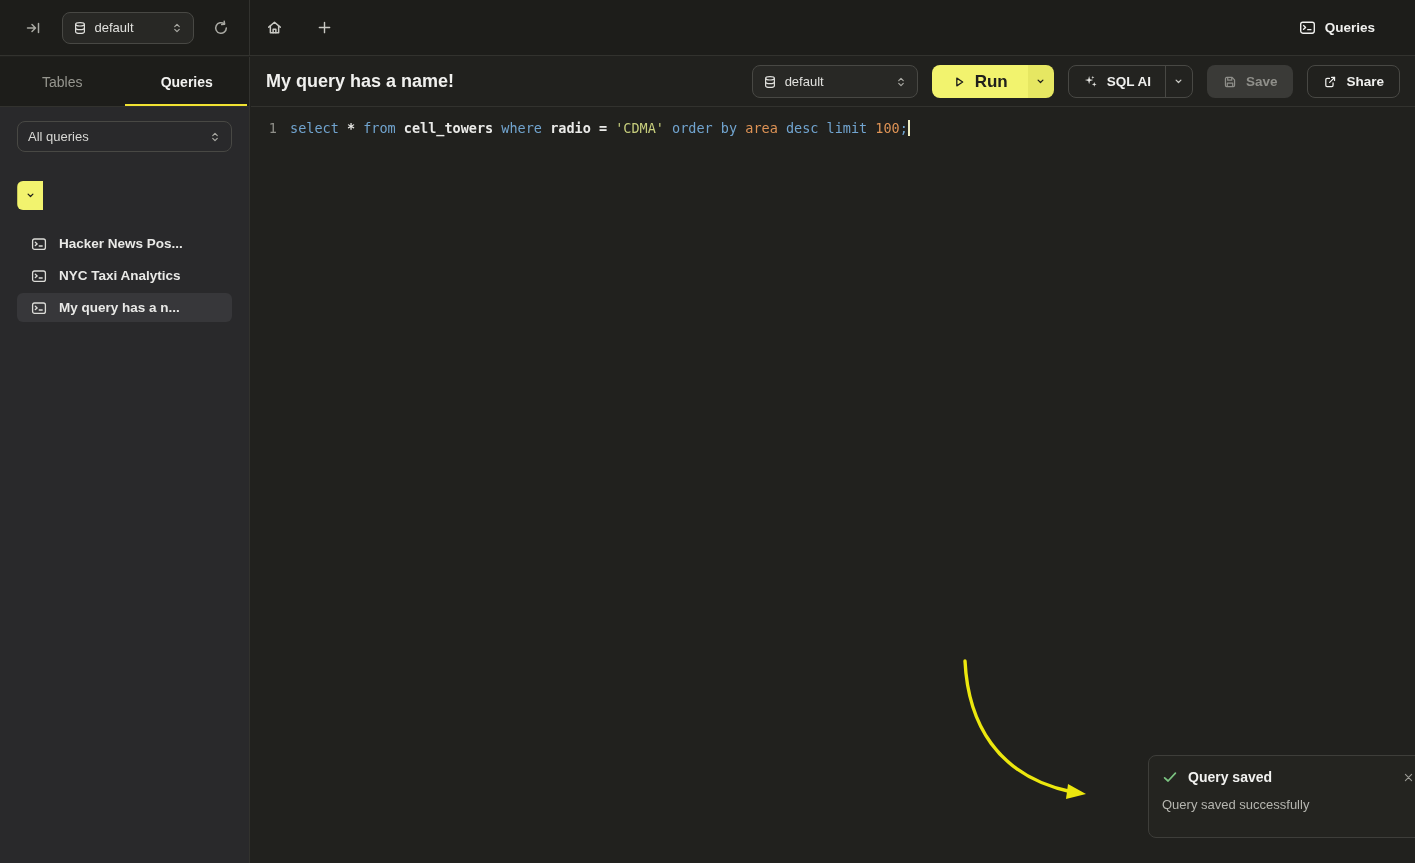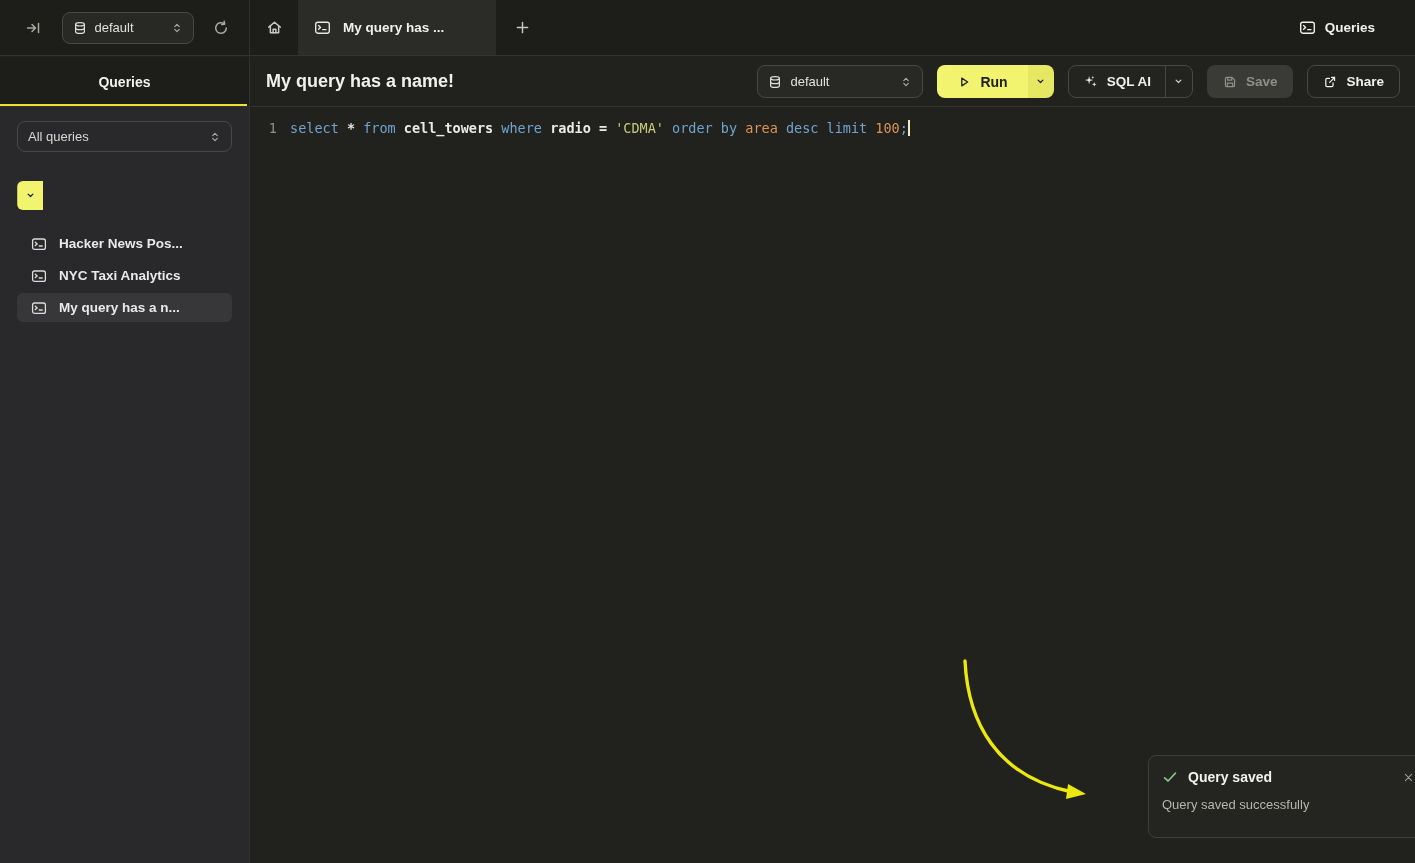--- a/index.html
+++ b/index.html
@@ -63,21 +63,21 @@
   .qitem .icon{color:#dcdcd8;}
   .qitem.selected{background:var(--bg-selected);}
 
   
   .main{position:absolute;left:251px;top:57px;width:1164px;height:806px;background:var(--bg-main);}
   .main-header{height:50px;border-bottom:1px solid var(--border);display:flex;align-items:center;padding:0 15px;}
   .page-title{font-size:18px;font-weight:600;color:#f0f0ee;flex:1;}
   .toolbar{display:flex;align-items:center;gap:14px;}
   .toolbar-select{width:166px;height:33px;}
   .run-btn{display:flex;height:33px;border-radius:8px;overflow:hidden;cursor:pointer;}
-  .run-btn .main-part{display:flex;align-items:center;gap:9px;padding:0 20px;background:var(--yellow);color:var(--text-dark);font-size:14px;font-weight:600;}
+  .run-btn .main-part{display:flex;align-items:center;gap:9px;padding:0 20px;background:var(--yellow);color:var(--text-dark);font-size:17px;font-weight:600;}
   .run-btn .chev{width:26px;display:flex;align-items:center;justify-content:center;background:var(--yellow2);color:var(--text-dark);}
   .ai-btn{display:flex;height:33px;border:1px solid var(--border-control);border-radius:8px;overflow:hidden;cursor:pointer;background:#232320;}
   .ai-btn .main-part{display:flex;align-items:center;gap:9px;padding:0 14px;color:#f0f0ee;font-size:13.5px;font-weight:600;}
   .ai-btn .chev{width:27px;display:flex;align-items:center;justify-content:center;color:#c9c9c4;border-left:1px solid var(--border-control);}
   .save-btn{display:flex;align-items:center;gap:9px;height:33px;padding:0 16px;border-radius:8px;background:var(--bg-save);color:#8f8f8a;font-size:13.5px;font-weight:600;border:none;cursor:default;}
   .share-btn{display:flex;align-items:center;gap:9px;height:33px;padding:0 15px;border-radius:8px;background:transparent;border:1px solid var(--border-control);color:#f0f0ee;font-size:13.5px;font-weight:600;cursor:pointer;}
 
   
   .editor{padding:11px 0 0 0;font-family:"DejaVu Sans Mono","Liberation Mono",monospace;font-size:13.5px;}
   .code-line{display:flex;align-items:center;line-height:20px;}
@@ -140,30 +140,20 @@
     <div class="tabstrip">
       <div class="home-btn">
         <span class="icon">
           <svg width="17" height="17" viewBox="0 0 16 16" fill="none" stroke="currentColor" stroke-width="1.4" stroke-linecap="round" stroke-linejoin="round">
               <path d="M2.6 7.7 L8 3 L13.4 7.7"></path>
               <path d="M4.1 6.5 V13 H11.9 V6.5"></path>
               <path d="M6.7 13 V9.6 H9.3 V13"></path>
             </svg>
         </span>
       </div>
-      <div class="tab">
-        <span class="icon" style="color:#e6e6e2;">
-          <svg width="17" height="17" viewBox="0 0 16 16" fill="none" stroke="currentColor" stroke-width="1.3" stroke-linecap="round" stroke-linejoin="round">
-              <rect x="1.6" y="3" width="12.8" height="10.4" rx="2"></rect>
-              <path d="M4.3 6.2 L6.2 7.9 L4.3 9.6"></path>
-              <path d="M8.2 10 H11.2"></path>
-            </svg>
-        </span>
-        <span class="tab-label">My query has ...</span>
-      </div>
       <div class="newtab-btn">
         <span class="icon">
           <svg width="15" height="15" viewBox="0 0 16 16" fill="none" stroke="currentColor" stroke-width="1.5" stroke-linecap="round">
               <path d="M8 2.5 V13.5 M2.5 8 H13.5"></path>
             </svg>
         </span>
       </div>
     </div>
     <div class="topbar-right">
       <span class="icon">
@@ -172,20 +162,21 @@
             <path d="M4.3 6.2 L6.2 7.9 L4.3 9.6"></path>
             <path d="M8.2 10 H11.2"></path>
           </svg>
       </span>
       <span class="lbl">Queries</span>
     </div>
   </div>
 
   <div class="sidebar">
     <div class="sidebar-tabs">
+      <div class="s-tab">Tables</div>
       <div class="s-tab active">Queries</div>
     </div>
     <div class="sidebar-body">
       <div class="select filter-select">
         <span class="grow">All queries</span>
         <span class="icon" style="color:#a9a9a3;">
           <svg width="12" height="12" viewBox="0 0 16 16" fill="none" stroke="currentColor" stroke-width="1.6" stroke-linecap="round" stroke-linejoin="round">
               <path d="M5 6.2 L8 3.2 L11 6.2"></path>
               <path d="M5 9.8 L8 12.8 L11 9.8"></path>
             </svg>

